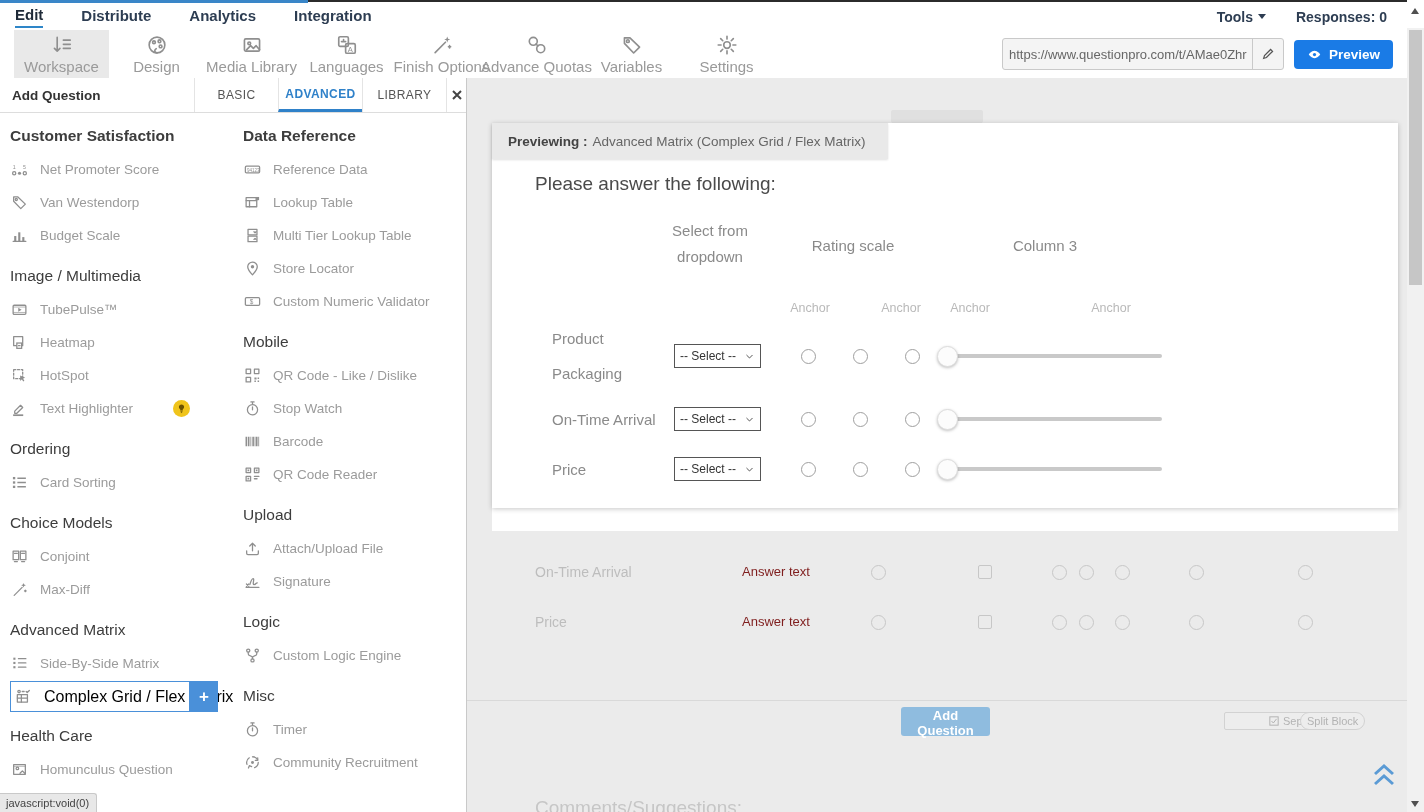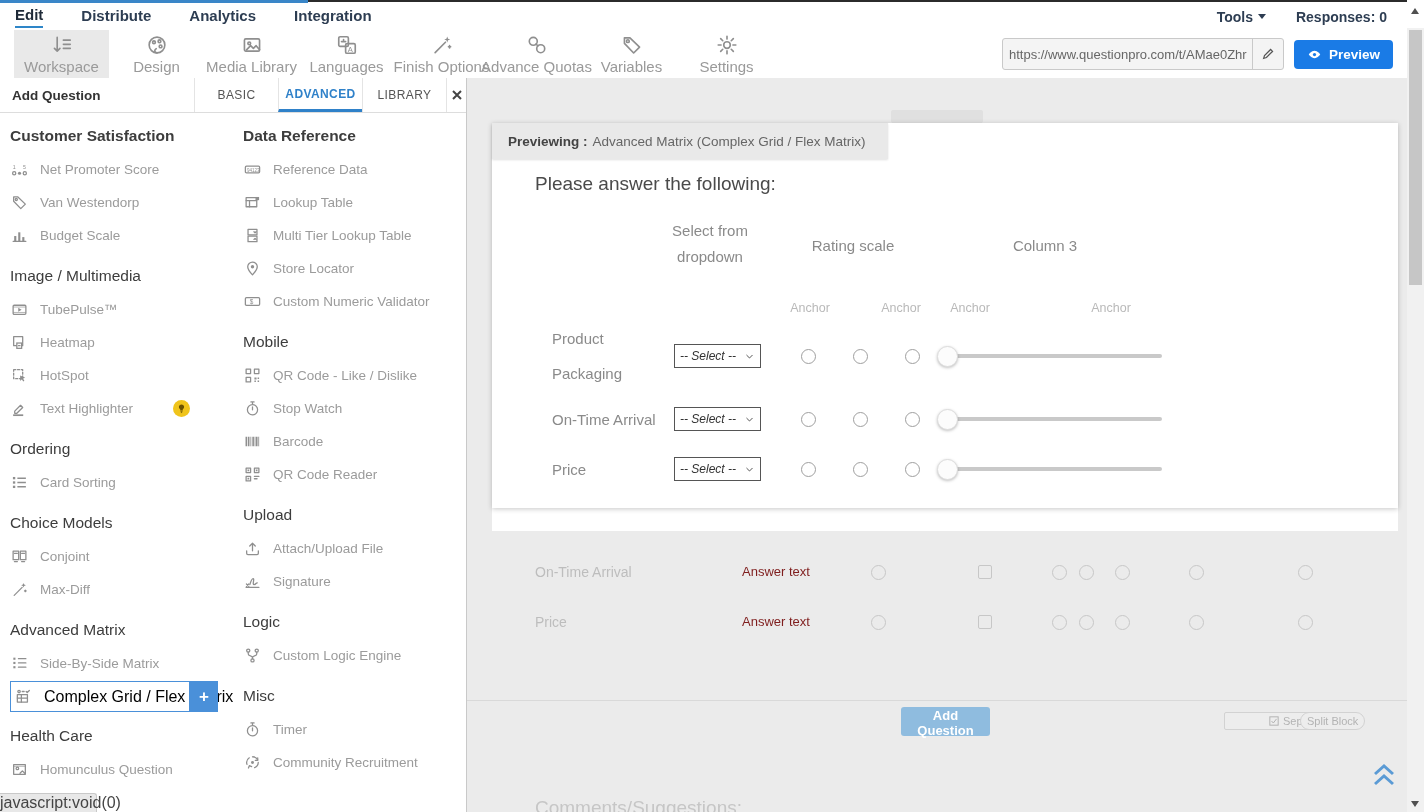--- a/index.html
+++ b/index.html
@@ -56,21 +56,21 @@
   .canvas{position:absolute;left:467px;top:78px;right:17px;bottom:0;background:#ebebeb;overflow:hidden;}
   .peek-strip{position:absolute;left:424px;top:32px;width:92px;height:13px;background:#e0e0e0;border-radius:2px;}
   .preview-card{position:absolute;left:25px;top:45px;width:906px;height:385px;background:#fff;box-shadow:0 1px 5px rgba(0,0,0,.22);}
   .preview-bar{position:absolute;left:0;top:0;width:396px;height:36px;background:#e9e9e9;display:flex;align-items:center;padding-left:16px;box-sizing:border-box;font-size:13.5px;color:#666;box-shadow:0 1px 2px rgba(0,0,0,.12);}
   .preview-bar b{color:#444;margin-right:5px;}
   .pv-question{position:absolute;left:43px;top:50px;font-size:19px;color:#4a4a4a;}
   .pv-colhead{position:absolute;width:116px;text-align:center;font-size:15px;color:#8a8a8a;line-height:26px;}
   .pv-anchor{position:absolute;width:70px;text-align:center;font-size:12.5px;color:#b9b9b9;}
   .pv-rowlabel{position:absolute;left:60px;width:108px;font-size:15px;color:#8a8a8a;line-height:35px;display:flex;align-items:center;}
   .pv-select{position:absolute;width:87px;height:24px;border:1px solid #555;background:#fff;display:flex;align-items:center;box-sizing:border-box;font-size:12px;color:#333;padding:0 5px;cursor:pointer;}
-  .pv-select .sp{flex:1;white-space:nowrap;font-style:italic;}
+  .pv-select .sp{flex:1;white-space:nowrap;}
   .pv-select svg{flex:none;}
   .pv-radio{position:absolute;width:15px;height:15px;border-radius:50%;border:1px solid #9f9f9f;background:#fff;box-sizing:border-box;cursor:pointer;}
   .pv-track{position:absolute;height:4px;background:#c9c9c9;border-radius:2px;}
   .pv-handle{position:absolute;width:21px;height:21px;border-radius:50%;background:#fcfcfc;border:1px solid #ddd;box-shadow:0 1px 3px rgba(0,0,0,.25);box-sizing:border-box;cursor:grab;}
 
   
   .under-strip{position:absolute;left:25px;top:430px;width:906px;height:23px;background:#fff;}
   .dim-label{position:absolute;font-size:14px;color:#bdbdbd;}
   .dim-answer{position:absolute;font-size:13px;color:#7f1d1d;}
   .dim-radio{position:absolute;width:15px;height:15px;border-radius:50%;border:1px solid #c7c7c7;box-sizing:border-box;}
@@ -82,21 +82,21 @@
   .comments{position:absolute;left:68px;top:719px;font-size:19px;color:#c6c6c6;}
 
   
   .scrollbar{position:absolute;right:0;top:0;width:17px;height:812px;background:#f1f1f1;}
   .sb-cap{position:absolute;top:0;left:0;right:0;height:28px;background:#fff;}
   .sb-up{position:absolute;top:8px;left:4px;width:0;height:0;border-left:4.5px solid transparent;border-right:4.5px solid transparent;border-bottom:6px solid #505050;cursor:pointer;}
   .sb-thumb{position:absolute;top:30px;left:2px;width:13px;height:255px;background:#c6c6c6;cursor:pointer;}
   .sb-down{position:absolute;bottom:5px;left:4px;width:0;height:0;border-left:4.5px solid transparent;border-right:4.5px solid transparent;border-top:6px solid #505050;cursor:pointer;}
 
   
-  .statusbar{position:absolute;left:0;bottom:0;width:97px;height:19px;background:#e8e8e8;border:1px solid #c9c9c9;border-left:none;border-bottom:none;border-top-right-radius:3px;font-size:16px;color:#444;display:flex;align-items:center;box-sizing:border-box;}
+  .statusbar{position:absolute;left:0;bottom:0;width:97px;height:19px;background:#e8e8e8;border:1px solid #c9c9c9;border-left:none;border-bottom:none;border-top-right-radius:3px;font-size:11px;color:#444;display:flex;align-items:center;padding-left:6px;box-sizing:border-box;}
 </style>
 </head>
 <body>
 
 <div id="app">
   <div class="topline-blue"></div>
   <div class="topline-dark"></div>
 
   <div class="nav">
     <span id="nav-items" style="display:flex;align-items:center;">

